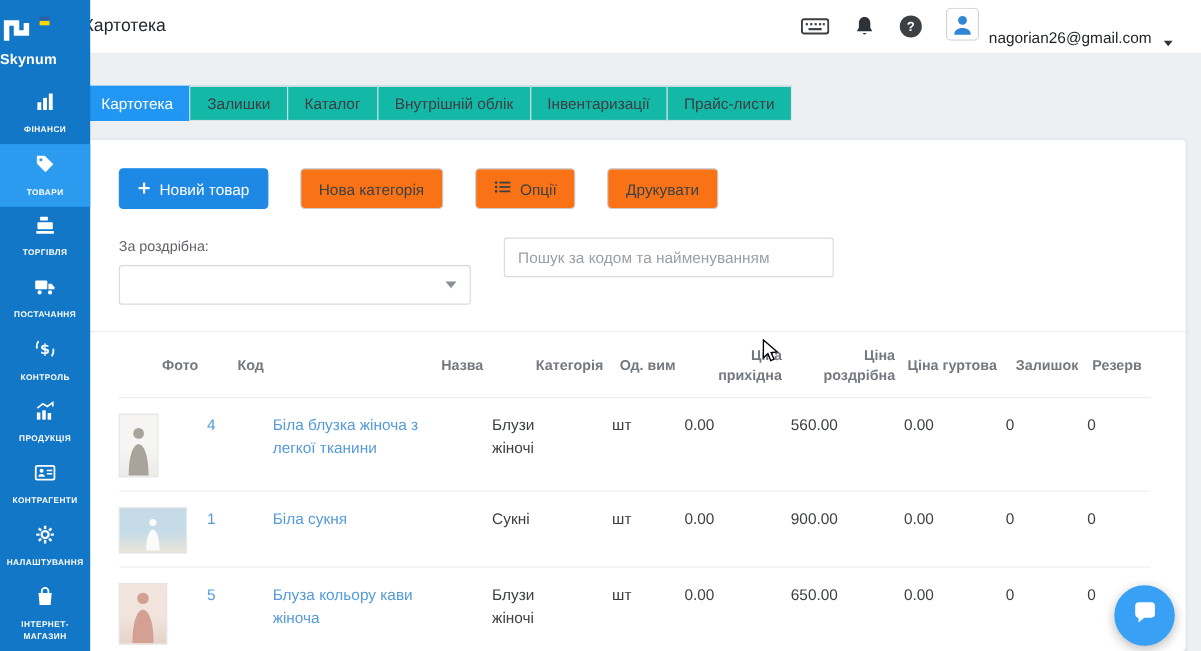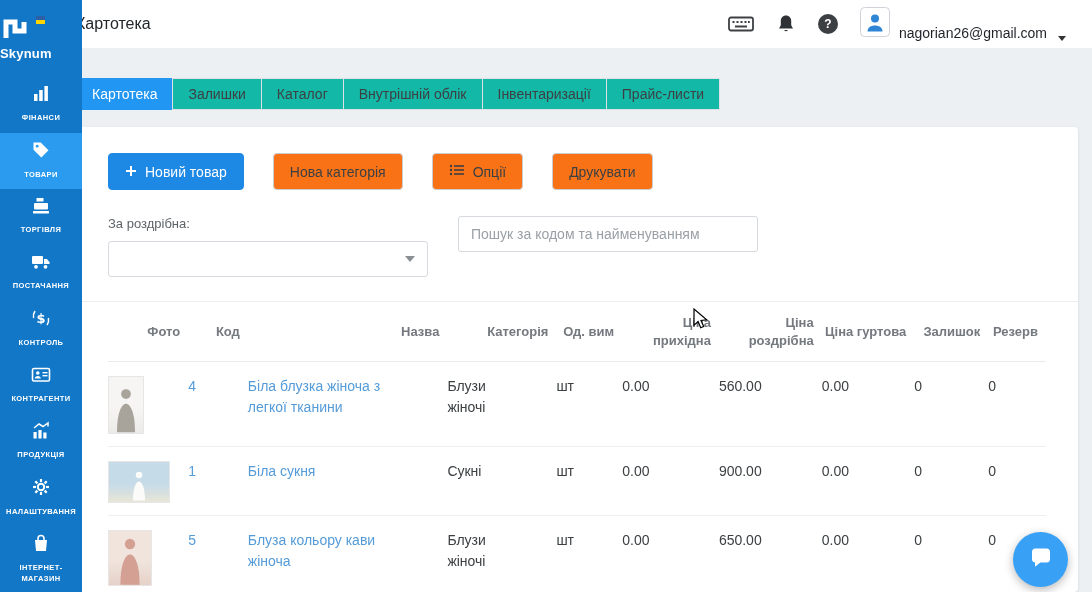--- a/index.html
+++ b/index.html
@@ -124,38 +124,38 @@
   <div class="nav-item">
     <span><svg width="20" height="20" viewBox="0 0 20 20">
           <path d="M4 3A9 9 0 0 0 2.6 10" stroke="#fff" stroke-width="1.5" fill="none"></path>
           <path d="M16 17A9 9 0 0 0 17.4 10" stroke="#fff" stroke-width="1.5" fill="none"></path>
           <text x="10" y="14.8" text-anchor="middle" font-size="13" font-weight="bold" fill="#fff" font-family="DejaVu Sans,sans-serif">$</text>
         </svg></span>
     <span class="nav-label">КОНТРОЛЬ</span>
   </div>
 
   <div class="nav-item">
+    <span><svg width="20" height="19" viewBox="0 0 20 19">
+          <path d="M3 7l5-4 4 2.5L17 2v3.5" stroke="#fff" stroke-width="1.5" fill="none"></path>
+          <rect x="2.5" y="11" width="3.2" height="6.5" fill="#fff"></rect>
+          <rect x="7.4" y="9" width="3.2" height="8.5" fill="#fff"></rect>
+          <rect x="12.3" y="11.5" width="3.2" height="6" fill="#fff"></rect>
+        </svg></span>
+    <span class="nav-label">ПРОДУКЦІЯ</span>
+  </div>
+
+  <div class="nav-item">
     <span><svg width="20" height="18" viewBox="0 0 20 18">
           <rect x="1.5" y="2.5" width="17" height="12.5" rx="1.5" fill="none" stroke="#fff" stroke-width="1.6"></rect>
           <circle cx="6.8" cy="7" r="1.8" fill="#fff"></circle>
           <path d="M3.8 12.5c0-1.6 1.3-2.6 3-2.6s3 1 3 2.6z" fill="#fff"></path>
           <rect x="11.5" y="6" width="5" height="1.4" fill="#fff"></rect>
           <rect x="11.5" y="9" width="5" height="1.4" fill="#fff"></rect>
         </svg></span>
     <span class="nav-label">КОНТРАГЕНТИ</span>
-  </div>
-
-  <div class="nav-item">
-    <span><svg width="20" height="19" viewBox="0 0 20 19">
-          <path d="M3 7l5-4 4 2.5L17 2v3.5" stroke="#fff" stroke-width="1.5" fill="none"></path>
-          <rect x="2.5" y="11" width="3.2" height="6.5" fill="#fff"></rect>
-          <rect x="7.4" y="9" width="3.2" height="8.5" fill="#fff"></rect>
-          <rect x="12.3" y="11.5" width="3.2" height="6" fill="#fff"></rect>
-        </svg></span>
-    <span class="nav-label">ПРОДУКЦІЯ</span>
   </div>
 
   <div class="nav-item">
     <span><svg width="20" height="20" viewBox="0 0 20 20">
           <circle cx="10" cy="10" r="3.2" fill="none" stroke="#fff" stroke-width="2"></circle>
           <g stroke="#fff" stroke-width="2.2">
             <line x1="10" y1="2" x2="10" y2="5"></line>
             <line x1="10" y1="15" x2="10" y2="18"></line>
             <line x1="2" y1="10" x2="5" y2="10"></line>
             <line x1="15" y1="10" x2="18" y2="10"></line>

